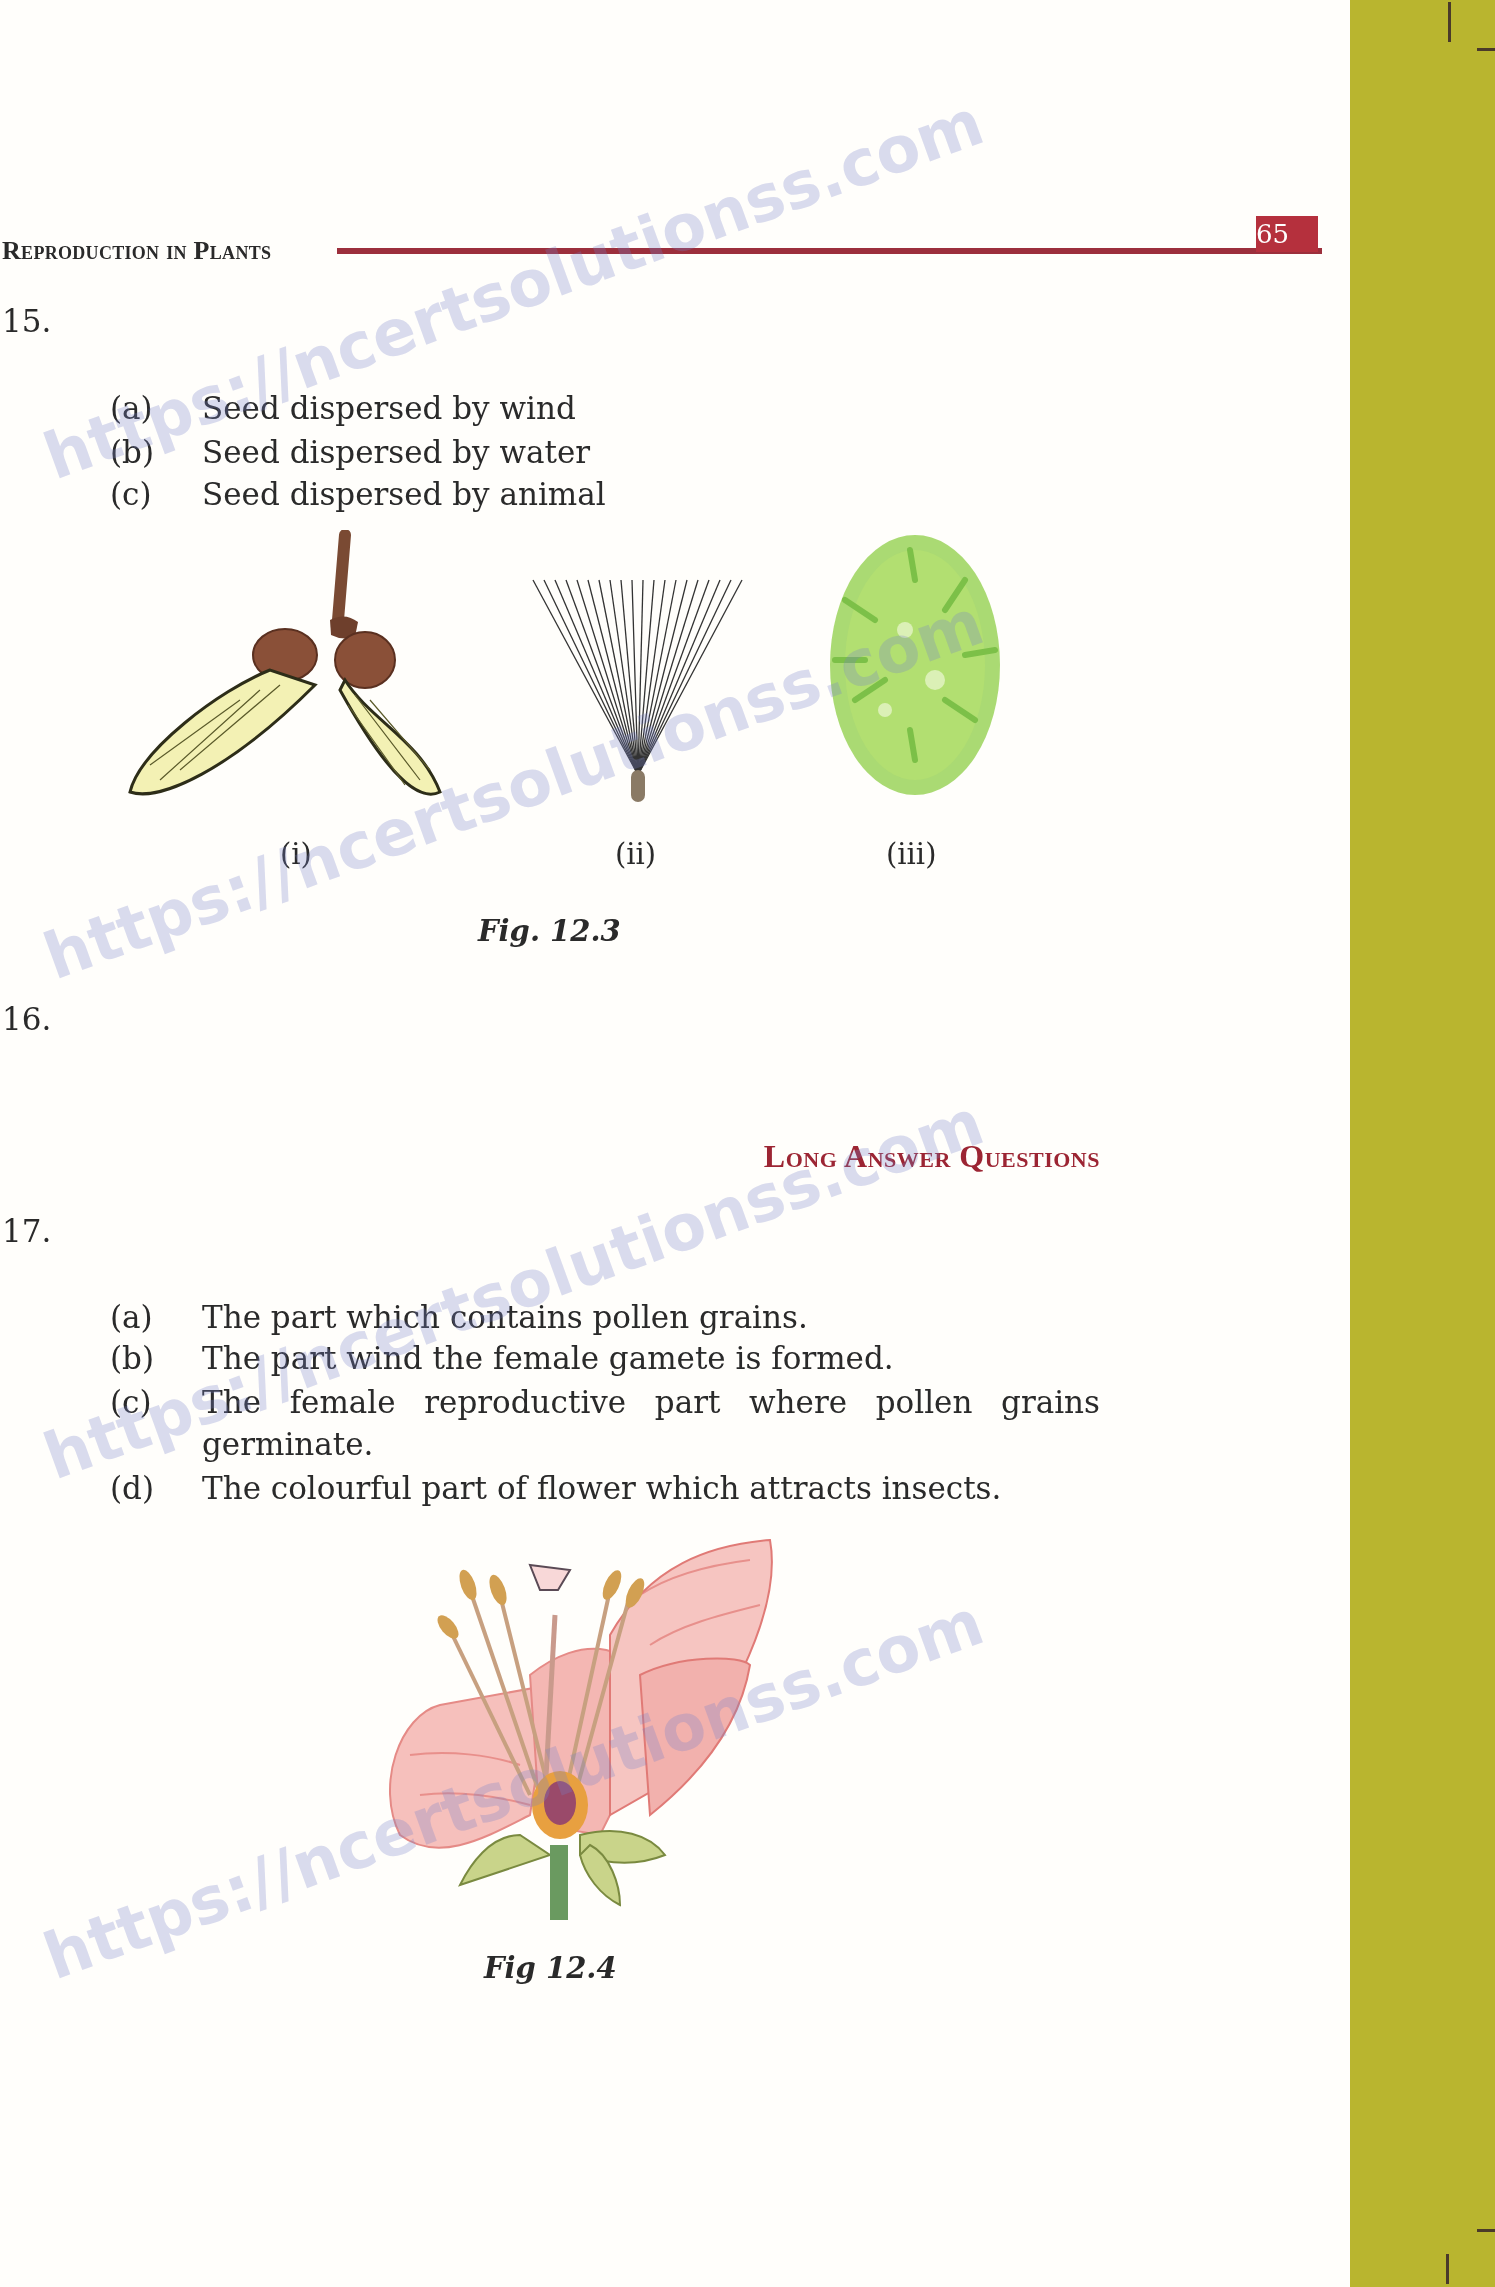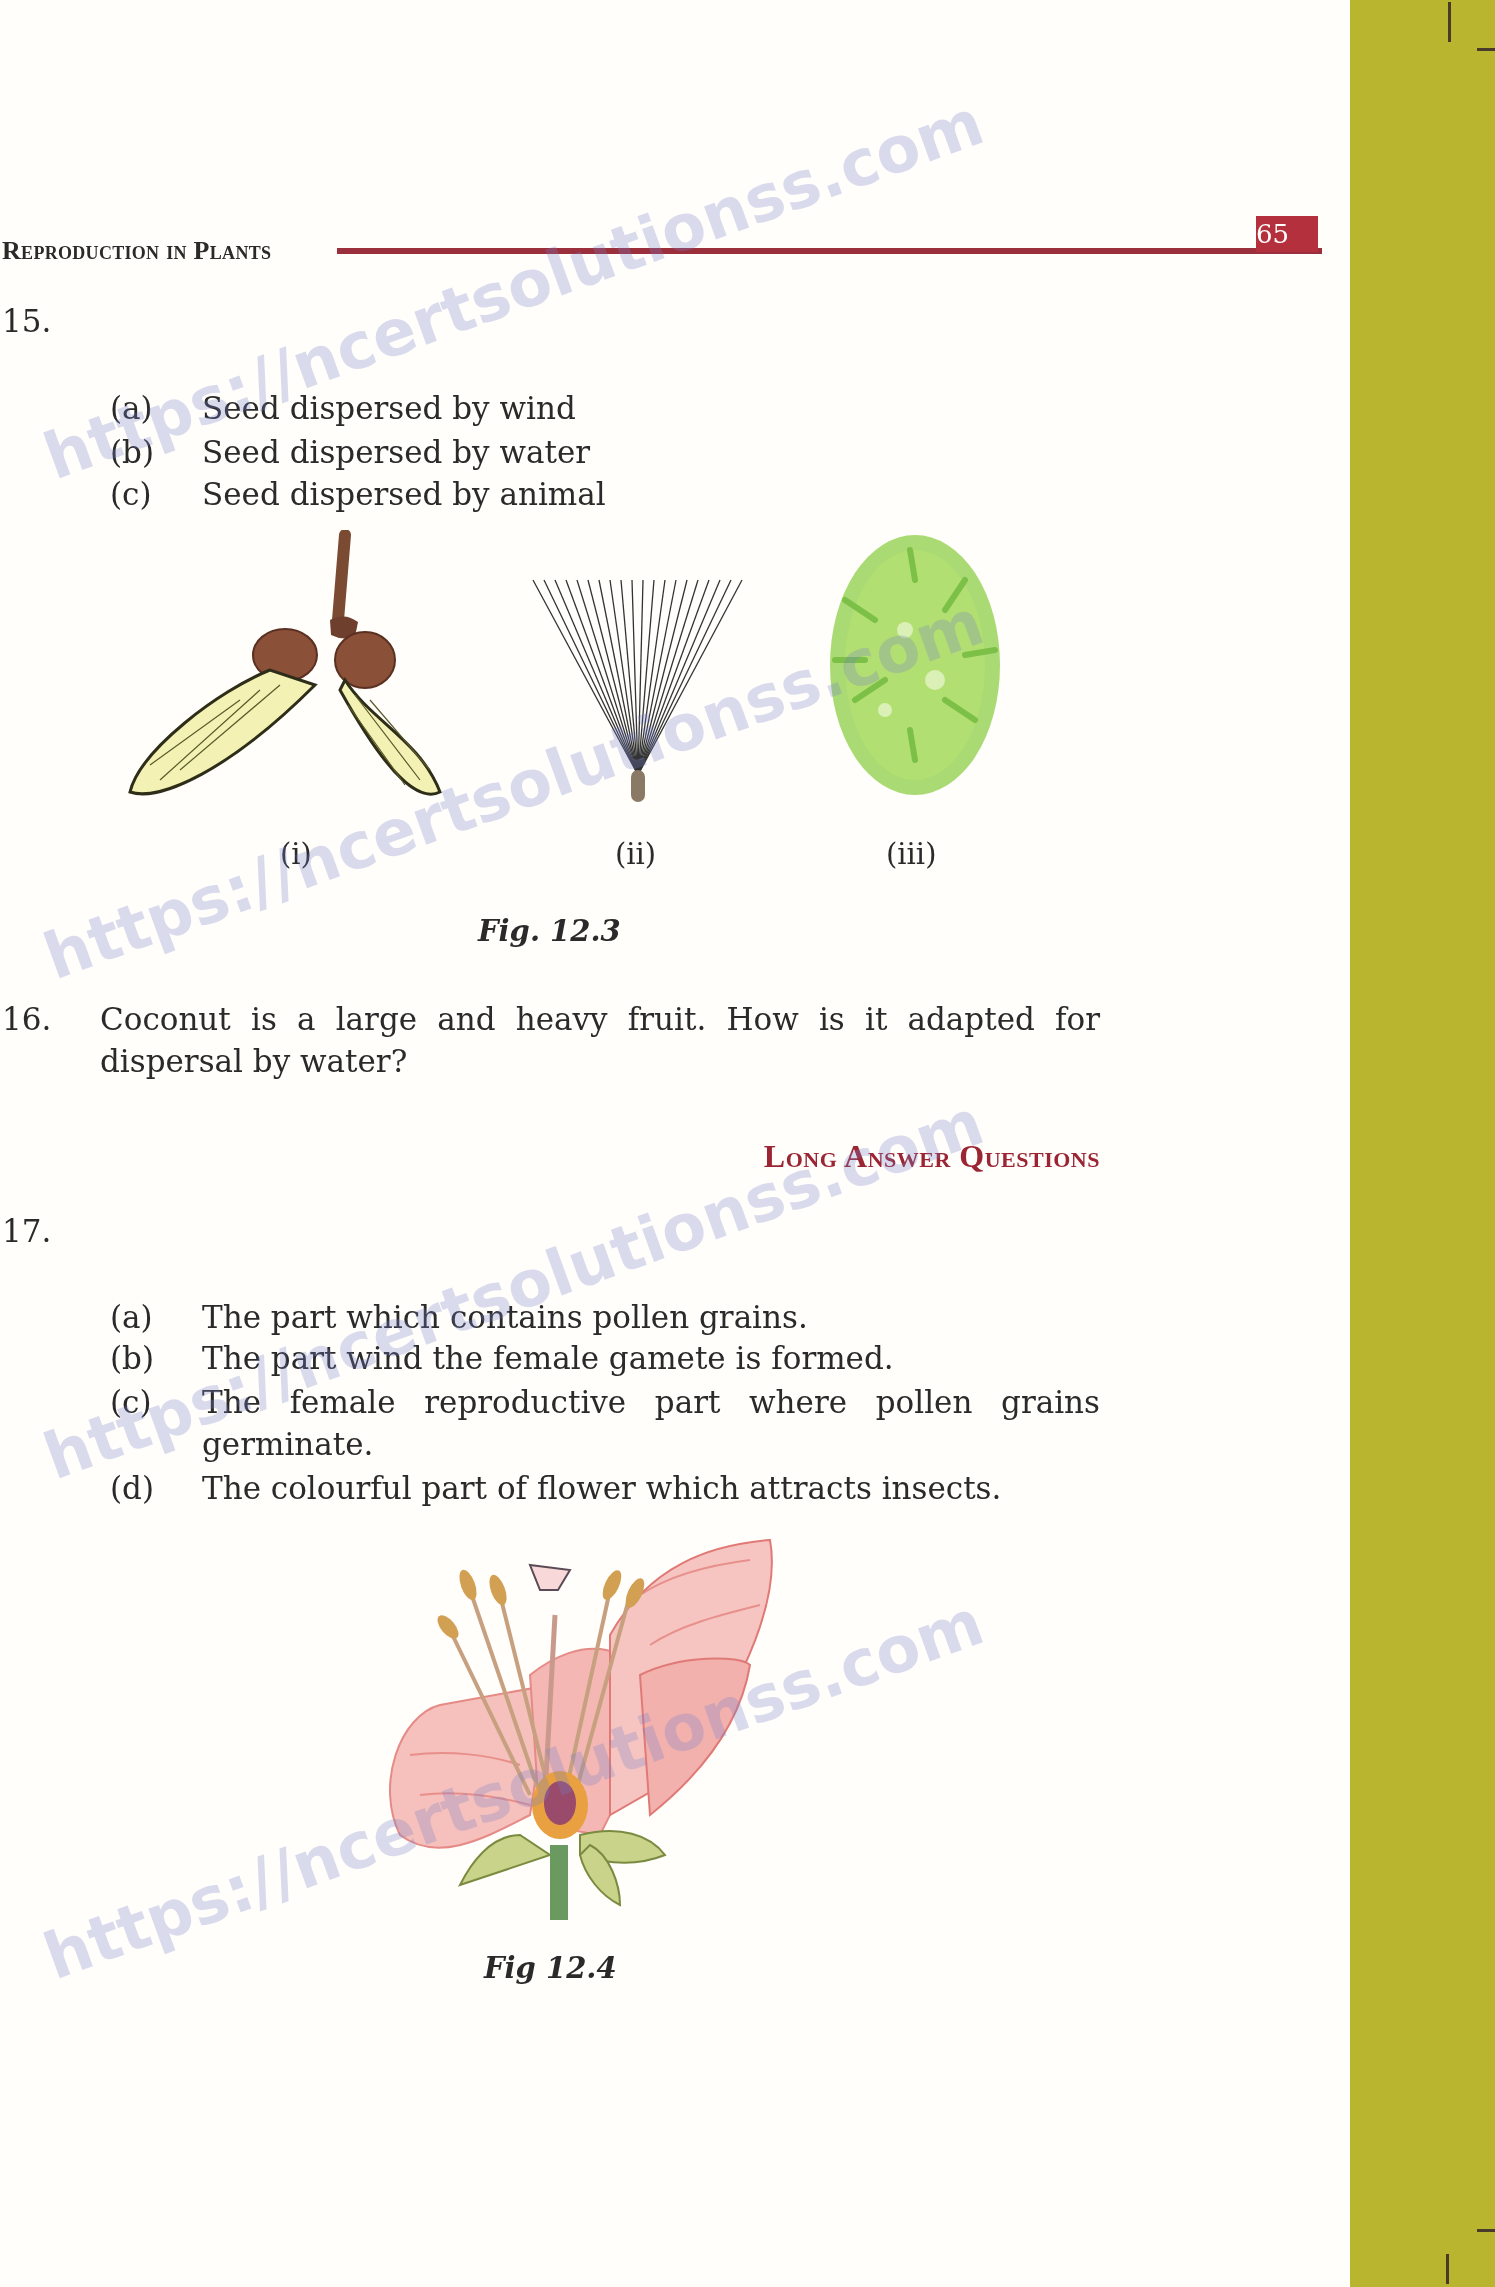--- a/index.html
+++ b/index.html
@@ -112,21 +112,20 @@
   </g>
 </svg>
 
 <div class="fig-label" style="left:280px;top:837px;">(i)</div>
 <div class="fig-label" style="left:615px;top:837px;">(ii)</div>
 <div class="fig-label" style="left:886px;top:837px;">(iii)</div>
 <div class="fig-caption" style="left:478px;top:914px;">Fig. 12.3</div>
 
 <div class="q" style="left:0;top:998px;width:1110px;height:90px;">
   <span class="qnum">16.</span>
-  <div class="qtext">Coconut is a large and heavy fruit. How is it adapted for dispersal by water?</div>
 </div>
 
 <div class="section-heading">Long Answer Questions</div>
 
 <div class="q" style="left:0;top:1210px;width:1110px;height:90px;">
   <span class="qnum">17.</span>
 </div>
 <div class="sub" style="left:0;top:1296px;width:1110px;">
   <span class="lbl">(a)</span>
   <span class="txt">The part which contains pollen grains.</span>

